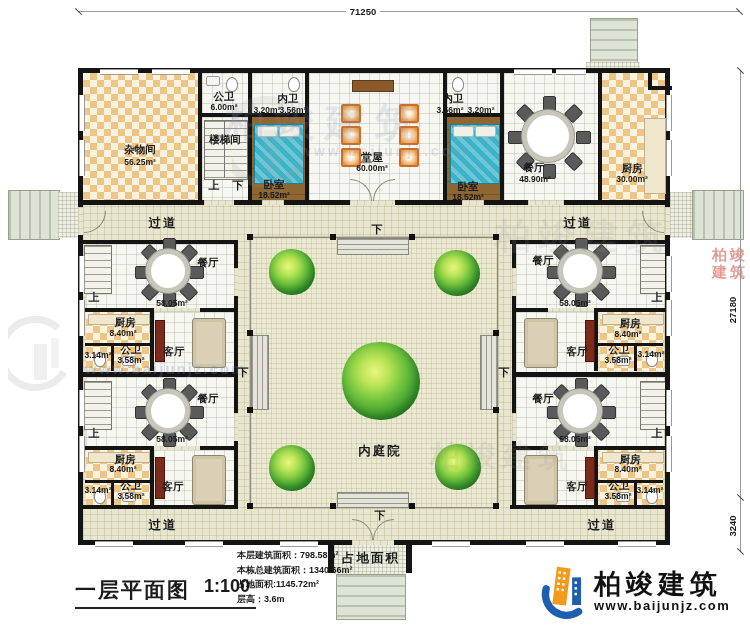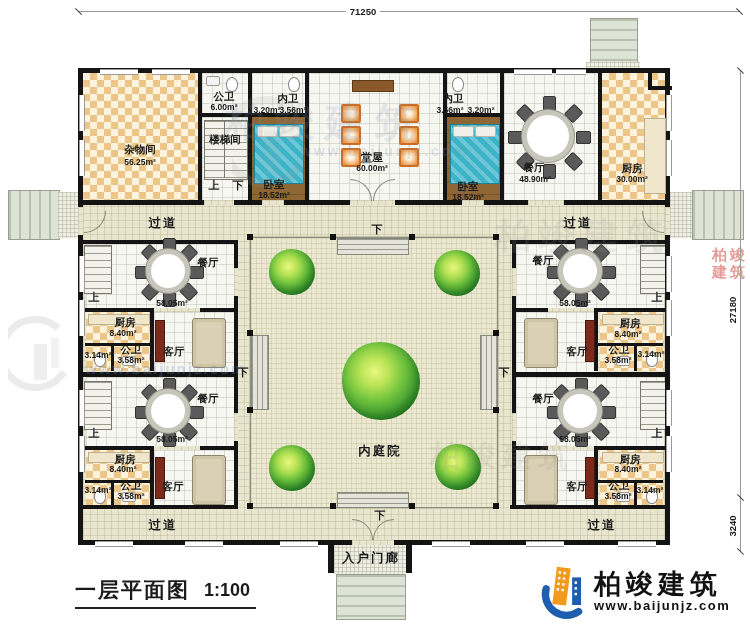--- a/index.html
+++ b/index.html
@@ -74,21 +74,21 @@
   .l8{font-size:8.5px}
   .l12{font-size:12.5px;letter-spacing:2px}
   .dimlbl{font-size:9.5px;font-weight:bold;background:#fff;padding:0 4px}
   .rot{transform:translate(-50%,-50%) rotate(-90deg)}
   .dline{position:absolute;background:#999}
   .tick{position:absolute;width:9px;height:1px;background:#444;transform:rotate(45deg)}
   
   .wm{position:absolute;font-weight:bold;white-space:nowrap;pointer-events:none}
   .stamp{position:absolute;width:36px;font-size:15px;line-height:17px;letter-spacing:3px;font-weight:bold;color:rgba(200,55,45,.5);word-break:break-all;text-align:center}
   
-  .titlebox{position:absolute;left:75px;top:576px;border-bottom:2px solid #222;padding:0 6px 3px 0;display:flex;align-items:center;gap:14px}
+  .titlebox{position:absolute;left:75px;top:576px;border-bottom:2px solid #222;padding:0 6px 3px 0;display:flex;align-items:flex-start;gap:14px}
   .title-main{font-size:21px;font-weight:bold;letter-spacing:2px}
   .title-scale{font-size:18px;font-weight:bold}
   .stats{position:absolute;left:237px;top:548px;font-size:9px;font-weight:bold;line-height:14.5px}
   .brand-name{position:absolute;left:594px;top:566px;font-size:27px;font-weight:bold;letter-spacing:5px;color:#111}
   .brand-url{position:absolute;left:594px;top:598px;font-size:13px;font-weight:bold;letter-spacing:1.5px;color:#111}
 </style>
 </head>
 <body>
 
 <div class="canvas">
@@ -428,38 +428,44 @@
   <div class="lbl l10" style="left:619px;top:486px">公卫</div>
   <div class="lbl l8" style="left:618px;top:497px">3.58m²</div>
   <div class="lbl l8" style="left:650px;top:491px">3.14m²</div>
   <div class="lbl l10" style="left:577px;top:487px">客厅</div>
 
   <div class="lbl l12" style="left:380px;top:452px">内庭院</div>
   <div class="lbl l11" style="left:377px;top:229px">下</div>
   <div class="lbl l11" style="left:243px;top:372px">下</div>
   <div class="lbl l11" style="left:504px;top:372px">下</div>
   <div class="lbl l11" style="left:380px;top:515px">下</div>
-  <div class="lbl l12" style="left:371px;top:559px">入户门廊</div>
+  <div class="lbl l12" style="left:371px;top:559px">占地面积</div>
 
   <div class="dline" style="left:78px;top:11px;width:662px;height:1px"></div>
   <div class="tick" style="left:74px;top:11px"></div>
   <div class="tick" style="left:735px;top:11px"></div>
   <div class="lbl dimlbl" style="left:363px;top:12px">71250</div>
   <div class="dline" style="left:740px;top:70px;width:1px;height:482px"></div>
   <div class="tick" style="left:736px;top:70px"></div>
   <div class="tick" style="left:736px;top:497px"></div>
   <div class="tick" style="left:736px;top:551px"></div>
   <div class="lbl dimlbl rot" style="left:733px;top:310px">27180</div>
   <div class="lbl dimlbl rot" style="left:733px;top:526px">3240</div>
 
   <div class="titlebox">
     <span class="title-main">一层平面图</span>
     <span class="title-scale">1:100</span>
   </div>
 
+  <div class="stats">
+    <div><span>本层建筑面积：</span><span>798.58m²</span></div>
+    <div><span>本栋总建筑面积：</span><span>1340.66m²</span></div>
+    <div><span>占地面积:</span><span>1145.72m²</span></div>
+    <div><span>层高：</span><span>3.6m</span></div>
+  </div>
 
   <svg class="a" style="left:538px;top:564px" width="52" height="56" viewBox="0 0 64 68">
     <path d="M10,30 A26,26 0 0 0 50,58" fill="none" stroke="#1d5fae" stroke-width="9" stroke-linecap="round"></path>
     <g transform="rotate(7 30 30)">
       <rect x="20" y="4" width="17" height="46" fill="#f29a1b"></rect>
       <rect x="23" y="9" width="3" height="3" fill="#fff"></rect>
         <rect x="29" y="9" width="3" height="3" fill="#fff"></rect>
       <rect x="23" y="16" width="3" height="3" fill="#fff"></rect>
         <rect x="29" y="16" width="3" height="3" fill="#fff"></rect>
       <rect x="23" y="23" width="3" height="3" fill="#fff"></rect>

